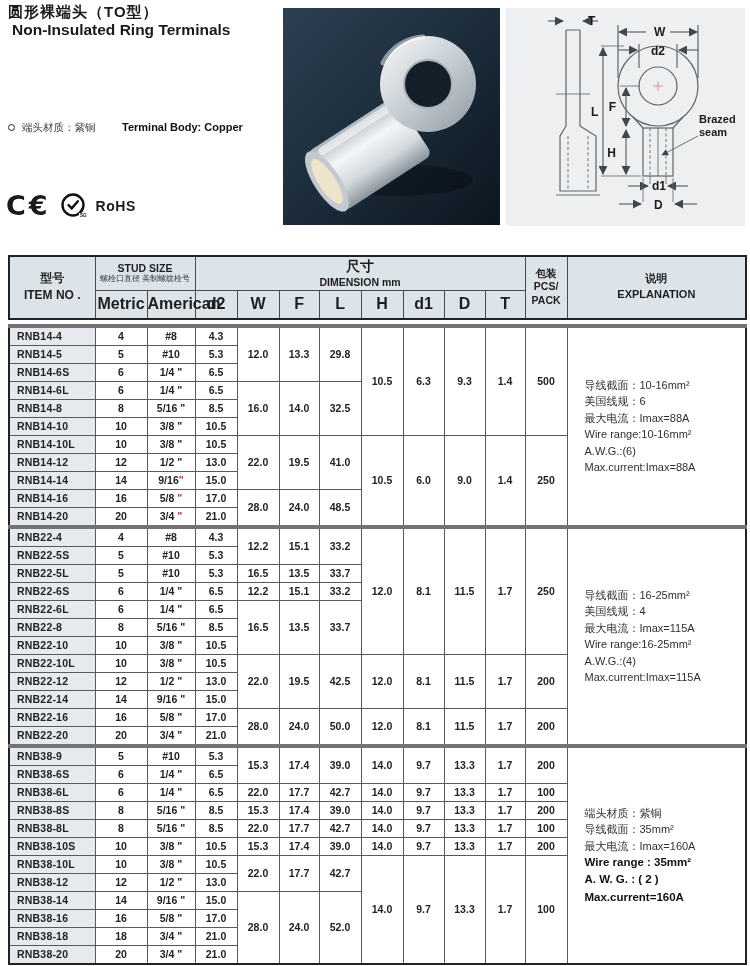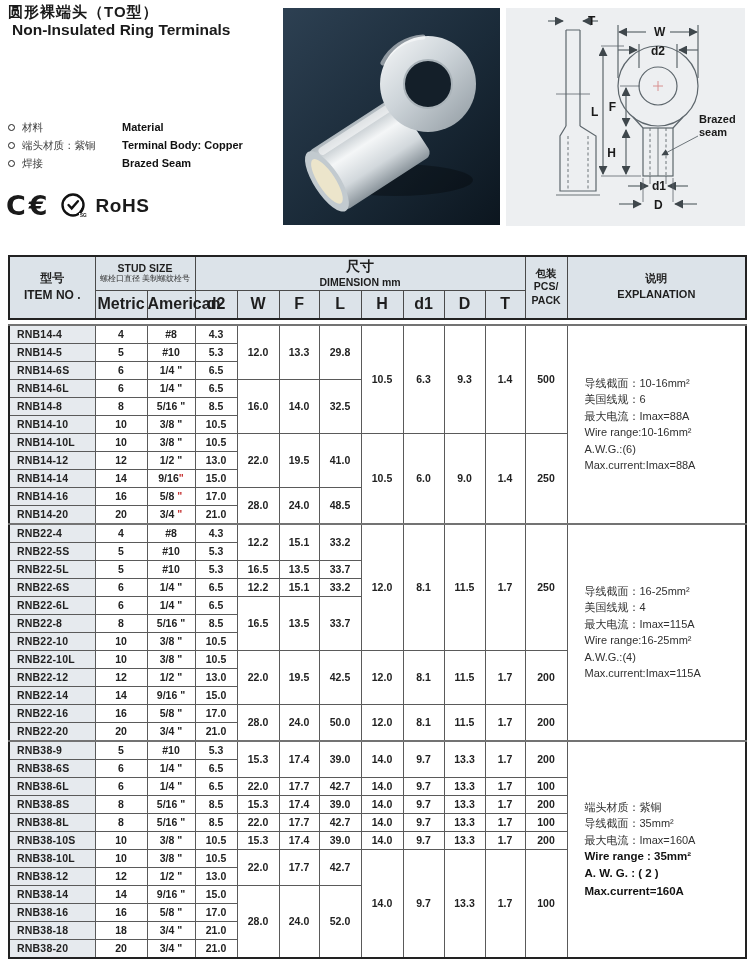--- a/index.html
+++ b/index.html
@@ -13,21 +13,21 @@
   .title-en{left:12px;top:21px;font-size:15.5px;font-weight:700;}
   
   .materials{left:8px;top:121px;width:270px;}
   .mat-row{display:flex;align-items:flex-start;margin-bottom:5px;height:13px;}
   .bullet{width:5px;height:5px;border:1.4px solid #222;border-radius:50%;margin:3px 7px 0 0;flex:none;}
   .mat-zh{width:100px;font-size:10.5px;color:#3c3c3c;flex:none;}
   .mat-en{font-size:11px;font-weight:700;color:#111;}
   
   .certs{left:6px;top:190px;display:flex;align-items:center;gap:9px;}
   .ce-mark{font-size:27px;font-weight:700;letter-spacing:3px;font-family:"DejaVu Sans",sans-serif;}
-  .rohs{font-size:19px;font-weight:800;letter-spacing:0.5px;}
+  .rohs{font-size:14px;font-weight:800;letter-spacing:0.5px;}
   
   .photo{left:283px;top:8px;width:217px;height:217px;}
   
   .diagram{left:506px;top:8px;width:239px;height:218px;background:#edeff1;}
   .diagram svg{display:block;}
   .diagram text{font-family:"Liberation Sans",sans-serif;font-weight:700;font-size:12px;fill:#1a1a1a;}
   .diagram .small{font-size:11px;}
   
   .spec{left:8px;top:255px;width:737px;}
   table{border-collapse:collapse;table-layout:fixed;width:737px;}
@@ -42,50 +42,40 @@
   .h-pack div{font-size:10.5px;line-height:1.3;}
   .h-expl div{font-size:11px;line-height:1.45;}
   .body-table{border:2px solid #222;margin-top:4px;}
   .body-table td{
     border:1px solid #5a5a5a;height:17px;padding:0;text-align:center;
     font-size:10.5px;font-weight:700;color:#222;background:#fff;white-space:nowrap;
   }
   .body-table td.c-item{
     text-align:left;padding-left:7px;background:#e6eaee;font-size:10.5px;letter-spacing:0.2px;
   }
-  .body-table tr.group-start td{border-top:2px solid #737373;}
+  .body-table tr.group-start td{border-top:4px solid #737373;}
   .red-q{color:#c43030;}
   td.expl-cell{
     text-align:left;vertical-align:middle;padding-left:17px;
     font-weight:400;font-size:11px;line-height:1.5;color:#303030;white-space:normal;
   }
   .expl-line{white-space:nowrap;}
   .expl-line.bold{font-weight:700;color:#111;font-size:11.5px;}
 </style>
 </head>
 <body>
 
 <div class="abs title-zh">圆形裸端头（TO型）</div>
 <div class="abs title-en">Non-Insulated Ring Terminals</div>
 
 <div class="abs materials">
   <div class="mat-row">
     <span class="bullet"></span>
-    <span class="mat-zh">材料</span>
-    <span class="mat-en">Material</span>
-  </div>
-  <div class="mat-row">
-    <span class="bullet"></span>
     <span class="mat-zh">端头材质：紫铜</span>
     <span class="mat-en">Terminal Body: Copper</span>
-  </div>
-  <div class="mat-row">
-    <span class="bullet"></span>
-    <span class="mat-zh">焊接</span>
-    <span class="mat-en">Brazed Seam</span>
   </div>
 </div>
 
 <div class="abs certs">
   <span class="ce-mark">C€</span>
   <svg width="27" height="27" viewBox="0 0 27 27">
     <circle cx="13" cy="13" r="10.5" fill="none" stroke="#111" stroke-width="2.4"></circle>
     <path d="M8.5,13 l3.2,3.4 l6.2-7.2" fill="none" stroke="#111" stroke-width="2.4" stroke-linecap="round"></path>
     <path d="M20,20 a10.5,10.5 0 0 0 2.5,-4" fill="none" stroke="#111" stroke-width="2.2"></path>
     <rect x="19" y="21" width="7" height="4" fill="#fff"></rect>

